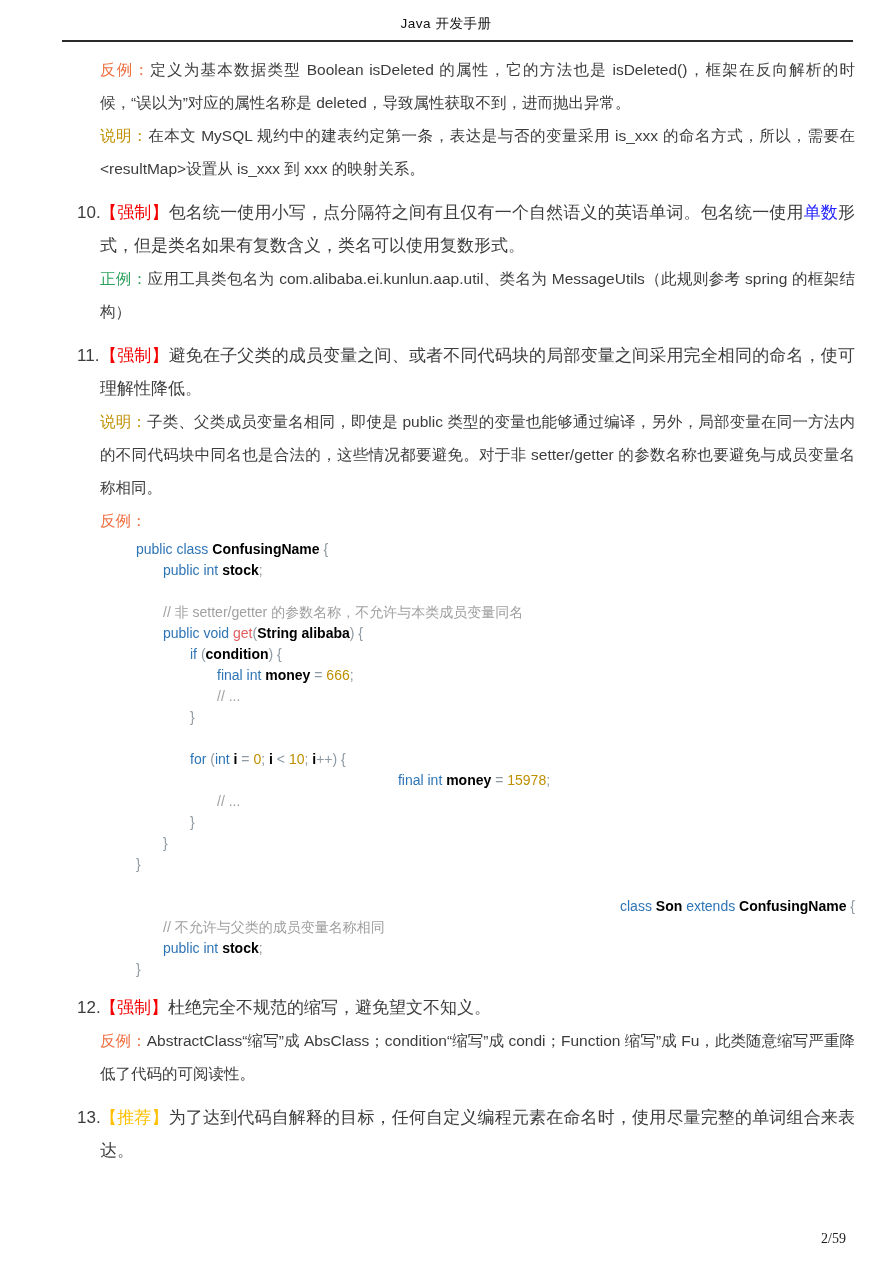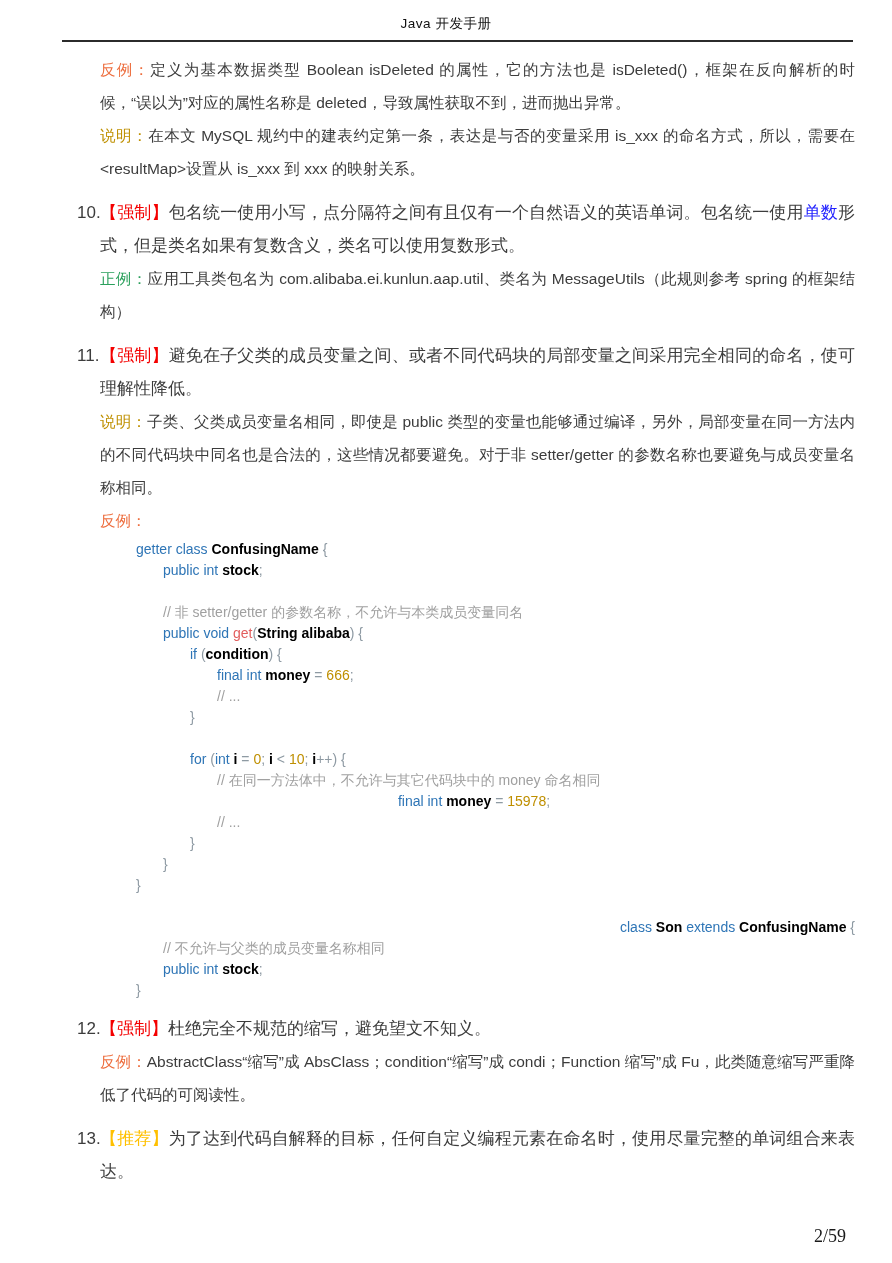--- a/index.html
+++ b/index.html
@@ -59,51 +59,50 @@
   .id  { color:var(--c-id,  #000000); font-weight:bold; }
   .mth { color:var(--c-mth, #E25D5D); }
   .lit { color:var(--c-lit, #BF8F00); }
   .cm  { color:var(--c-cm,  #A0A0A0); }
   .pn  { color:var(--c-pn,  #8E9AA3); }
 
   .footer {
     position:absolute;
     right:46px; bottom:16px;
     font-family:"Liberation Serif", serif;
-    font-size:18px;
+    font-size:14px;
     color:#1a1a1a;
   }
 </style>
 </head>
 <body>
 
 <div class="page">
   <div class="doc-title">Java 开发手册</div>
   <hr class="header-rule">
   <div class="content" id="content">
       <div class="note"><span class="seg label-bad">反例：</span><span class="seg plain">定义为基本数据类型 Boolean isDeleted 的属性，它的方法也是 isDeleted()，框架在反向解析的时候，“误以为”对应的属性名称是 deleted，导致属性获取不到，进而抛出异常。</span></div>
       <div class="note"><span class="seg label-note">说明：</span><span class="seg plain">在本文 MySQL 规约中的建表约定第一条，表达是与否的变量采用 is_xxx 的命名方式，所以，需要在&lt;resultMap&gt;设置从 is_xxx 到 xxx 的映射关系。</span></div>
       <div class="item"><span class="inum">10.</span><span class="seg label-force">【强制】</span><span class="seg plain">包名统一使用小写，点分隔符之间有且仅有一个自然语义的英语单词。包名统一使用</span><span class="seg blue">单数</span><span class="seg plain">形式，但是类名如果有复数含义，类名可以使用复数形式。</span></div>
       <div class="note"><span class="seg label-good">正例：</span><span class="seg plain">应用工具类包名为 com.alibaba.ei.kunlun.aap.util、类名为 MessageUtils（此规则参考 spring 的框架结构）</span></div>
       <div class="item"><span class="inum">11.</span><span class="seg label-force">【强制】</span><span class="seg plain">避免在子父类的成员变量之间、或者不同代码块的局部变量之间采用完全相同的命名，使可理解性降低。</span></div>
       <div class="note"><span class="seg label-note">说明：</span><span class="seg plain">子类、父类成员变量名相同，即使是 public 类型的变量也能够通过编译，另外，局部变量在同一方法内的不同代码块中同名也是合法的，这些情况都要避免。对于非 setter/getter 的参数名称也要避免与成员变量名称相同。</span></div>
       <div class="note"><span class="seg label-bad">反例：</span></div>
       <div class="code">
-        <div class="code-line" style="padding-left: 136px;"><span class="seg kw">getter class </span><span class="seg id">ConfusingName </span><span class="seg pn">{</span></div>
+        <div class="code-line" style="padding-left: 136px;"><span class="seg kw">public class </span><span class="seg id">ConfusingName </span><span class="seg pn">{</span></div>
         <div class="code-line" style="padding-left: 163px;"><span class="seg kw">public int </span><span class="seg id">stock</span><span class="seg pn">;</span></div>
         <div class="code-line" style="padding-left: 136px;"></div>
         <div class="code-line" style="padding-left: 163px;"><span class="seg cm">// 非 setter/getter 的参数名称，不允许与本类成员变量同名</span></div>
         <div class="code-line" style="padding-left: 163px;"><span class="seg kw">public void </span><span class="seg mth">get</span><span class="seg pn">(</span><span class="seg id">String alibaba</span><span class="seg pn">) {</span></div>
         <div class="code-line" style="padding-left: 190px;"><span class="seg kw">if </span><span class="seg pn">(</span><span class="seg id">condition</span><span class="seg pn">) {</span></div>
         <div class="code-line" style="padding-left: 217px;"><span class="seg kw">final int </span><span class="seg id">money</span><span class="seg pn"> = </span><span class="seg lit">666</span><span class="seg pn">;</span></div>
         <div class="code-line" style="padding-left: 217px;"><span class="seg cm">// ...</span></div>
         <div class="code-line" style="padding-left: 190px;"><span class="seg pn">}</span></div>
         <div class="code-line" style="padding-left: 136px;"></div>
         <div class="code-line" style="padding-left: 190px;"><span class="seg kw">for </span><span class="seg pn">(</span><span class="seg kw">int </span><span class="seg id">i</span><span class="seg pn"> = </span><span class="seg lit">0</span><span class="seg pn">; </span><span class="seg id">i</span><span class="seg pn"> &lt; </span><span class="seg lit">10</span><span class="seg pn">; </span><span class="seg id">i</span><span class="seg pn">++) {</span></div>
-        <div class="code-line" style="padding-left: 217px;"><span class="seg cm">// 在同一方法体中，不允许与其它代码块中的 money 命名相同</span></div>
         <div class="code-line" style="padding-left: 93px; text-align: center;"><span class="seg kw">final int </span><span class="seg id">money</span><span class="seg pn"> = </span><span class="seg lit">15978</span><span class="seg pn">;</span></div>
         <div class="code-line" style="padding-left: 217px;"><span class="seg cm">// ...</span></div>
         <div class="code-line" style="padding-left: 190px;"><span class="seg pn">}</span></div>
         <div class="code-line" style="padding-left: 163px;"><span class="seg pn">}</span></div>
         <div class="code-line" style="padding-left: 136px;"><span class="seg pn">}</span></div>
         <div class="code-line" style="padding-left: 136px;"></div>
         <div class="code-line" style="padding-left: 136px; text-align: right;"><span class="seg kw">class </span><span class="seg id">Son </span><span class="seg kw">extends </span><span class="seg id">ConfusingName </span><span class="seg pn">{</span></div>
         <div class="code-line" style="padding-left: 163px;"><span class="seg cm">// 不允许与父类的成员变量名称相同</span></div>
         <div class="code-line" style="padding-left: 163px;"><span class="seg kw">public int </span><span class="seg id">stock</span><span class="seg pn">;</span></div>
         <div class="code-line" style="padding-left: 136px;"><span class="seg pn">}</span></div>

